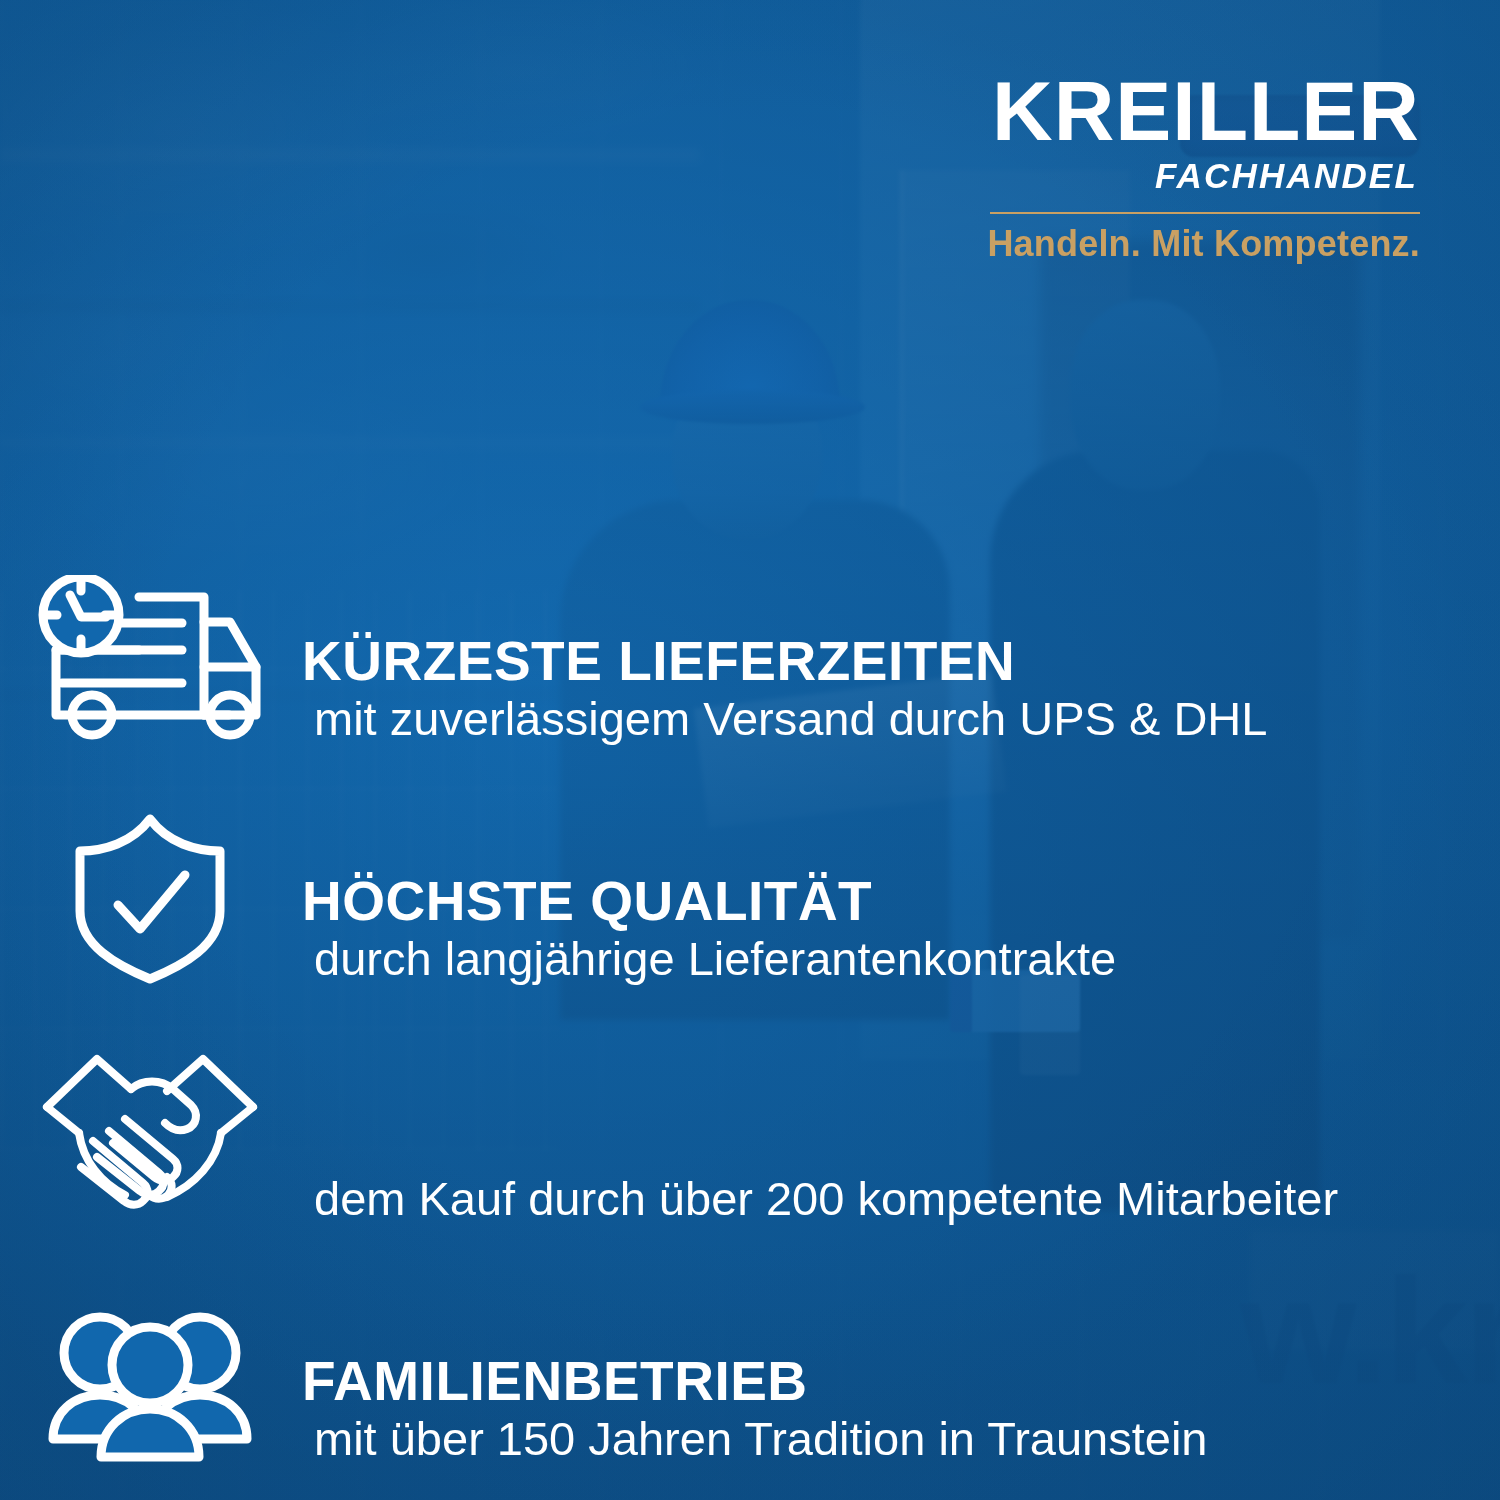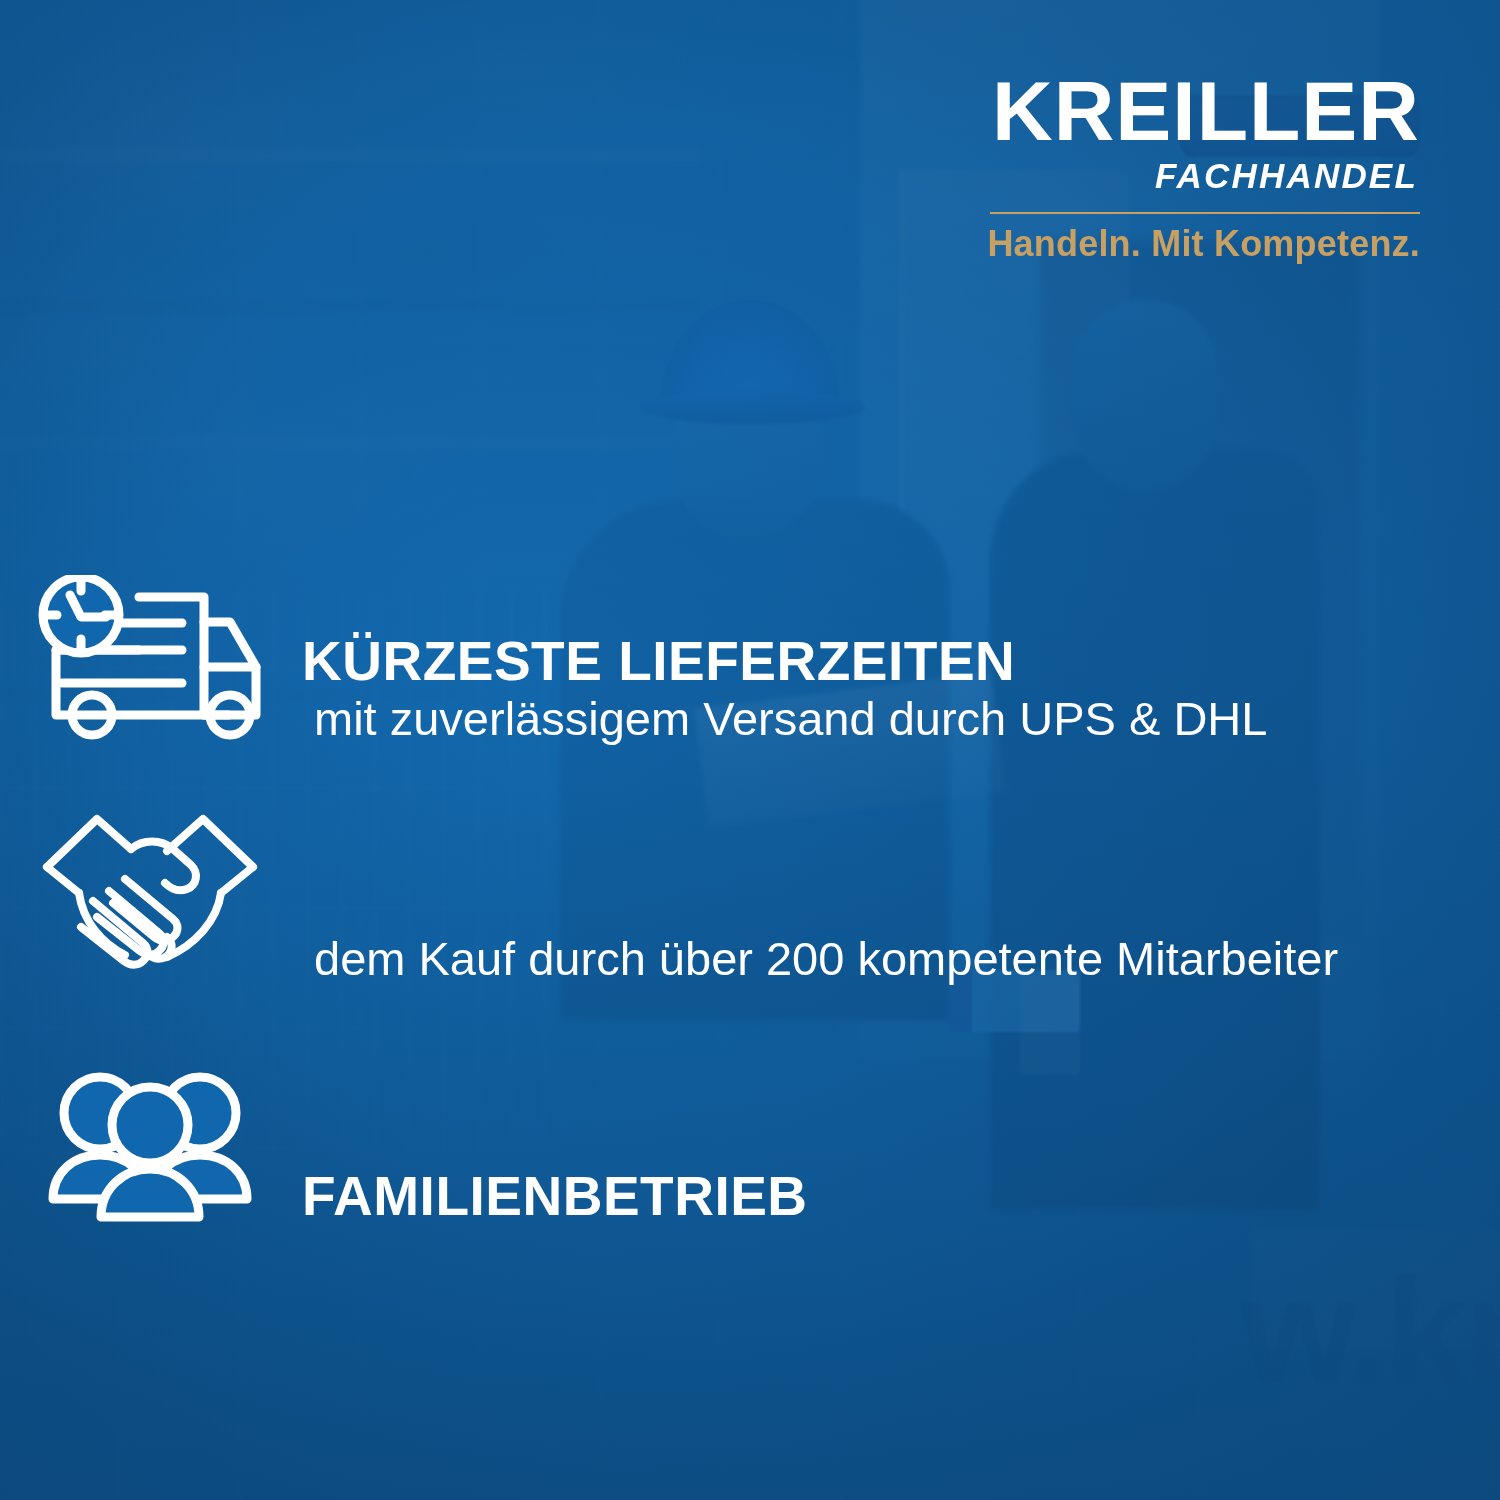--- a/index.html
+++ b/index.html
@@ -280,20 +280,33 @@
           <path d="M47 6 V16 M47 64 V74 M13 40 H23 M71 40 H81"></path>
           <path d="M36 20 L47 42 H72"></path>
         </svg>
       </div>
       <div class="feature-text">
         <div class="feature-title">KÜRZESTE LIEFERZEITEN</div>
         <div class="feature-sub">mit zuverlässigem Versand durch UPS &amp; DHL</div>
       </div>
     </div>
 
+    <div class="feature">
+      <div class="feature-icon">
+        <svg width="160" height="172" viewBox="0 0 160 172" fill="none" stroke="#ffffff" stroke-width="9" stroke-linecap="round" stroke-linejoin="round">
+          <path d="M80 6 C62 30 34 38 10 38 V98 C10 132 46 152 80 166 C114 152 150 132 150 98 V38
+                   C126 38 98 30 80 6 Z"></path>
+          <path d="M48 92 L70 116 L115 62"></path>
+        </svg>
+      </div>
+      <div class="feature-text">
+        <div class="feature-title">HÖCHSTE QUALITÄT</div>
+        <div class="feature-sub">durch langjährige Lieferantenkontrakte</div>
+      </div>
+    </div>
 
     <div class="feature">
       <div class="feature-icon">
         <svg width="222" height="180" viewBox="0 0 222 180" fill="none" stroke="#ffffff" stroke-width="8" stroke-linecap="round" stroke-linejoin="round">
 
           <path d="M8 62 L58 14 L92 44"></path>
           <path d="M8 62 L40 88"></path>
 
           <path d="M214 62 L164 14 L128 46"></path>
           <path d="M214 62 L182 88"></path>
@@ -324,17 +337,18 @@
 
           <circle cx="155" cy="44" r="36" fill="#1167ad"></circle>
           <path d="M108 130 C108 104 128 86 155 86 C182 86 202 104 202 130 Z" fill="#1167ad"></path>
 
           <circle cx="105" cy="56" r="38" fill="#1167ad"></circle>
           <path d="M56 148 C56 120 78 100 105 100 C132 100 154 120 154 148 Z" fill="#1167ad"></path>
         </svg>
       </div>
       <div class="feature-text">
         <div class="feature-title">FAMILIENBETRIEB</div>
+        <div class="feature-sub">mit über 150 Jahren Tradition in Traunstein</div>
       </div>
     </div>
 
   </div>
 </div>
 
 </body></html>

